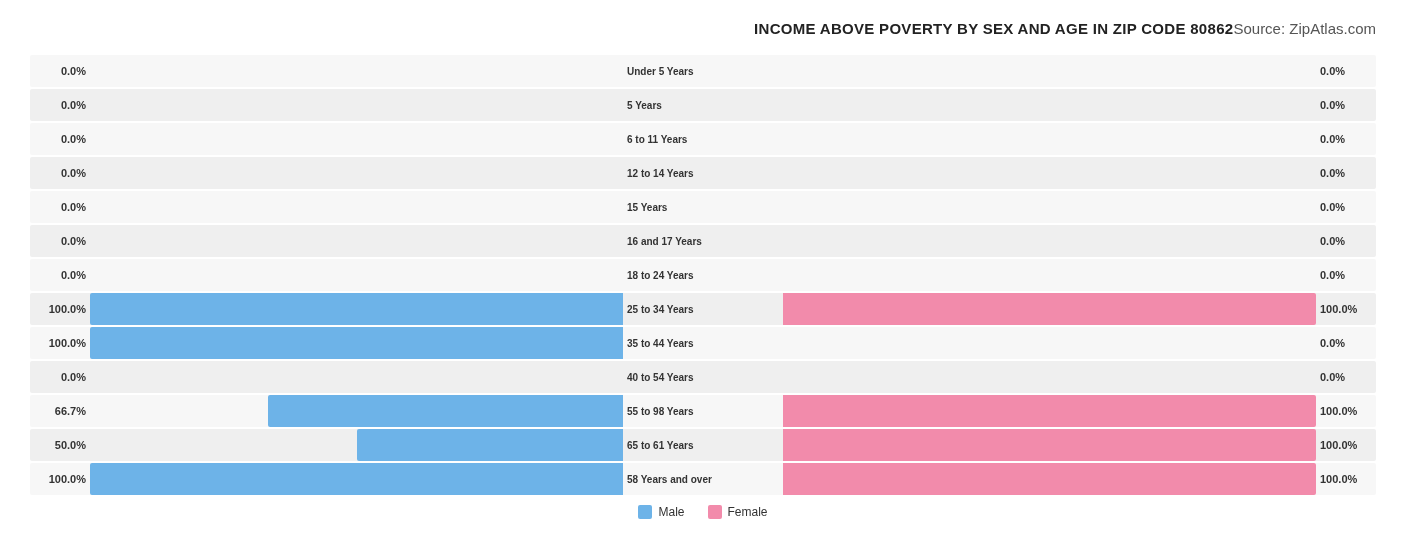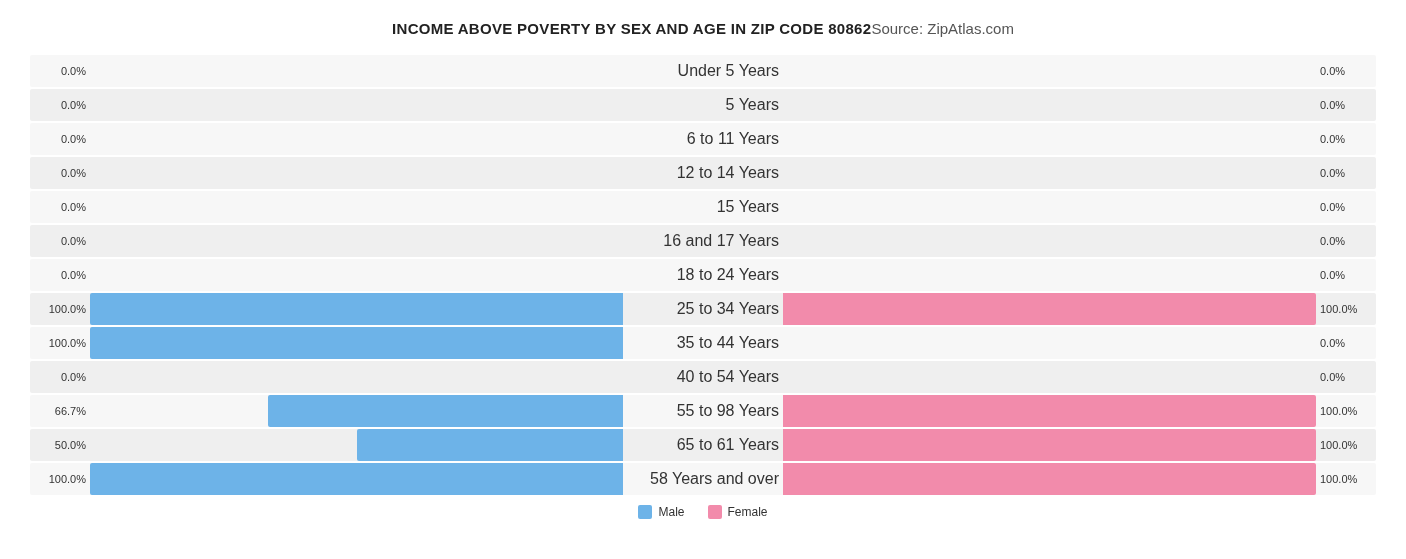--- a/index.html
+++ b/index.html
@@ -5,38 +5,39 @@
     * { box-sizing: border-box; margin: 0; padding: 0; }
     body {
       font-family: Arial, sans-serif;
       background: #fff;
       width: 1406px;
       min-height: 559px;
       padding: 20px 30px;
     }
     .header-row {
       display: flex;
-      justify-content: center;
+      justify-content: flex-end;
       align-items: flex-start;
       margin-bottom: 18px;
     }
     .chart-title {
       font-size: 15px;
       font-weight: bold;
       color: #222;
       text-transform: uppercase;
       letter-spacing: 0.3px;
     }
     .source-text {
       font-size: 15px;
       color: #555;
       white-space: nowrap;
     }
     .chart-area {
       width: 100%;
+      font-weight: bold;
     }
     .bar-row {
       display: flex;
       align-items: center;
       height: 32px;
       margin-bottom: 2px;
       background: #f7f7f7;
       border-radius: 2px;
       overflow: visible;
       position: relative;
@@ -73,22 +74,22 @@
       height: 100%;
       display: flex;
       align-items: center;
       justify-content: flex-end;
       min-width: 0;
       border-radius: 2px 0 0 2px;
     }
     .label-center {
       width: 160px;
       flex-shrink: 0;
-      text-align: right;
-      font-size: 16px;
+      text-align: left;
+      font-size: 10px;
       color: #333;
       z-index: 2;
       background: transparent;
       padding: 0 4px;
       white-space: nowrap;
     }
     .female-bar-wrap {
       flex: 1;
       display: flex;
       justify-content: flex-start;

